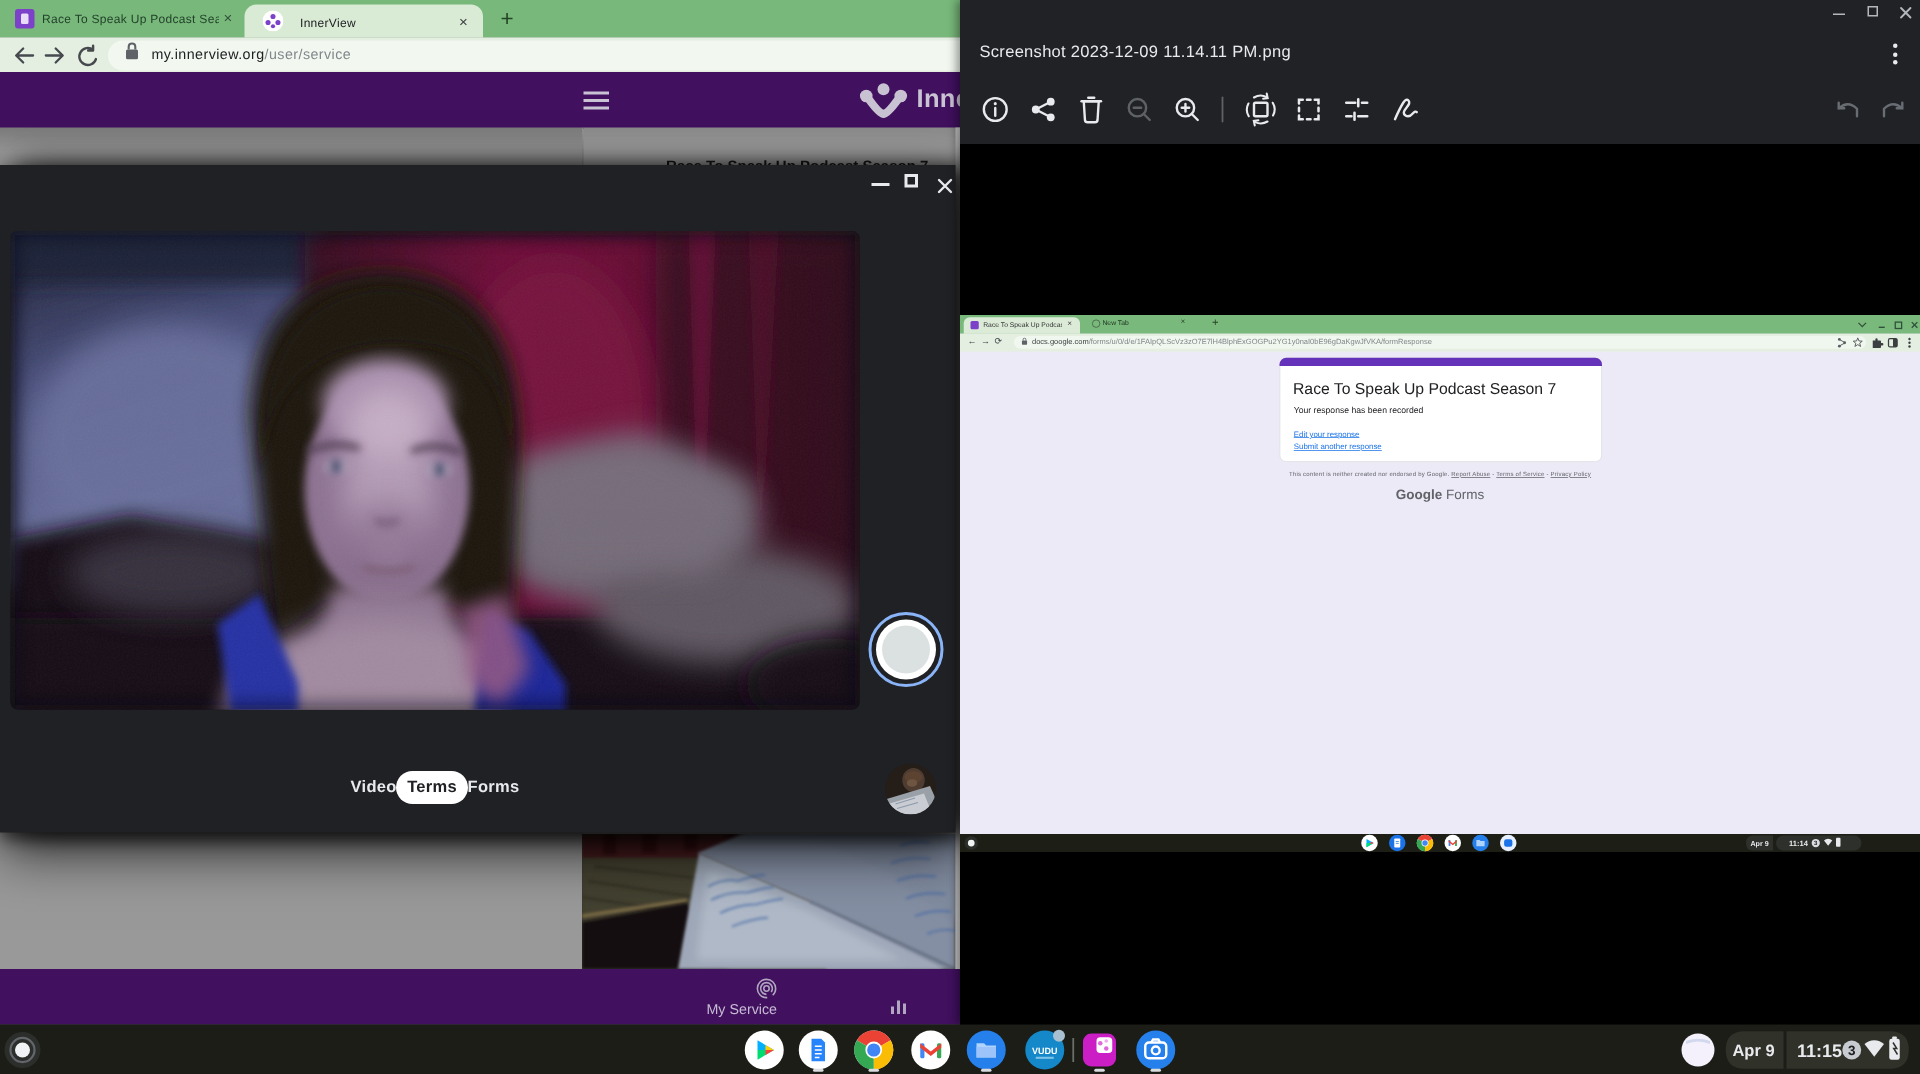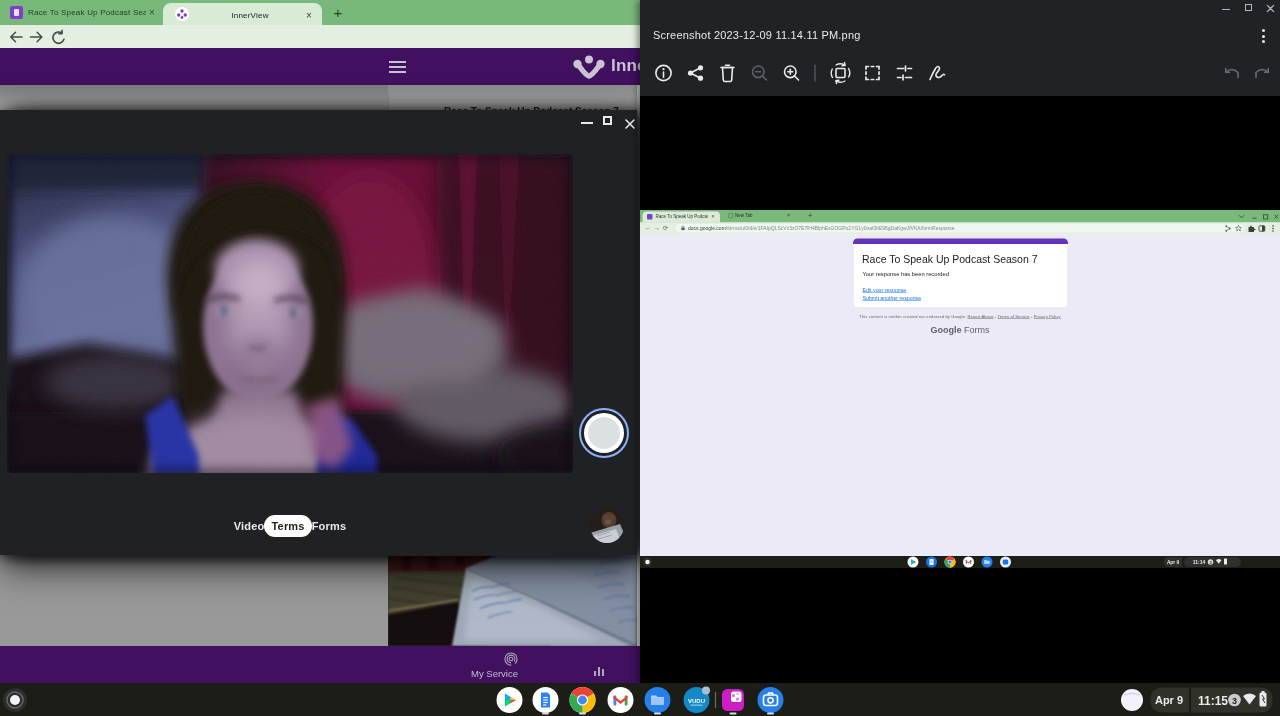--- a/index.html
+++ b/index.html
@@ -8,21 +8,21 @@
   .abs { position:absolute; }
 
   
   #browser { left:0; top:0; width:640px; height:683px; background:#989898; }
   #tabstrip { left:0; top:0; width:640px; height:25px; background:#78b97b; }
   .tab1 { left:0; top:0; width:163px; height:25px; }
   .tab1 .favicon { left:10px; top:6px; width:13px; height:13px; background:#7c41c8; border-radius:2px; }
   .tab1 .favicon:after { content:""; position:absolute; left:4px; top:3px; width:5px; height:7px; background:#e8dcf8; border-radius:1px; }
   .tabtext { left:28px; top:8px; font-size:8px; color:#22402a; white-space:nowrap; overflow:hidden; width:118px; letter-spacing:0.2px; }
   .tabx { color:#31503a; font-size:10px; top:7px; }
-  .tab2 { left:163px; top:3px; width:159px; height:22px; background:#d9ead5; border-radius:8px 8px 0 0;text-align:center; }
+  .tab2 { left:163px; top:3px; width:159px; height:22px; background:#d9ead5; border-radius:8px 8px 0 0; }
   .tab2 .tabtext { color:#202124; left:37px; width:100px; top:8px; letter-spacing:0.2px; }
   #newtabbtn { left:331px; top:6px; width:14px; height:14px; color:#234426; font-size:15px; line-height:13px; text-align:center; }
   #toolbar { left:0; top:25px; width:640px; height:23px; background:#e4efe1; }
   #omnibox { left:72px; top:2px; width:568px; height:20px; background:#f2f8f0; border-radius:10px 0 0 10px; font-size:9.5px; color:#202124; line-height:20px; letter-spacing:0.3px; }
   
   #omnibox .dim { color:#80868b; }
 
   
   #siteheader { left:0; top:48px; width:640px; height:38px; background:#41105e; }
   #hamb { left:389px; top:13px; width:17px; }
@@ -115,20 +115,24 @@
       <div class="tabx abs" style="left:143px;color:#3c4043;">×</div>
     </div>
     <div id="newtabbtn" class="abs">+</div>
   </div>
   <div id="toolbar" class="abs">
     <svg class="abs" style="left:6px;top:4px" width="66" height="16" viewBox="0 0 66 17" fill="none" stroke="#46494d" stroke-width="1.6" stroke-linecap="round" stroke-linejoin="round">
       <path d="M15 8.5 L3.5 8.5 M8 3.5 L3 8.5 L8 13.5"></path>
       <path d="M24 8.5 L35.5 8.5 M31 3.5 L36 8.5 L31 13.5"></path>
       <path d="M57.5 4.5 A 6 6 0 1 0 59.5 11 M57.5 1.5 L57.5 5 L54 5" stroke-width="1.7"></path>
     </svg>
+    <div id="omnibox" class="abs"><svg style="vertical-align:-1px;margin:0 8px 0 11px" width="10" height="12" viewBox="0 0 10 12">
+          <rect x="1" y="5" width="8" height="6.5" rx="1" fill="#5f6368"></rect>
+          <path d="M2.8 5 L2.8 3.2 Q2.8 1 5 1 Q7.2 1 7.2 3.2 L7.2 5" fill="none" stroke="#5f6368" stroke-width="1.4"></path>
+        </svg>my.innerview.org<span class="dim">/user/service</span></div>
   </div>
   <div id="siteheader" class="abs">
     <div id="hamb" class="abs">
         <div></div>
         <div></div>
         <div></div>
       </div>
     <svg class="abs" style="left:572px;top:7px" width="34" height="28" viewBox="0 0 34 28">
       <g fill="#c9c2d3">
         <circle cx="5.5" cy="9" r="4.2"></circle>

